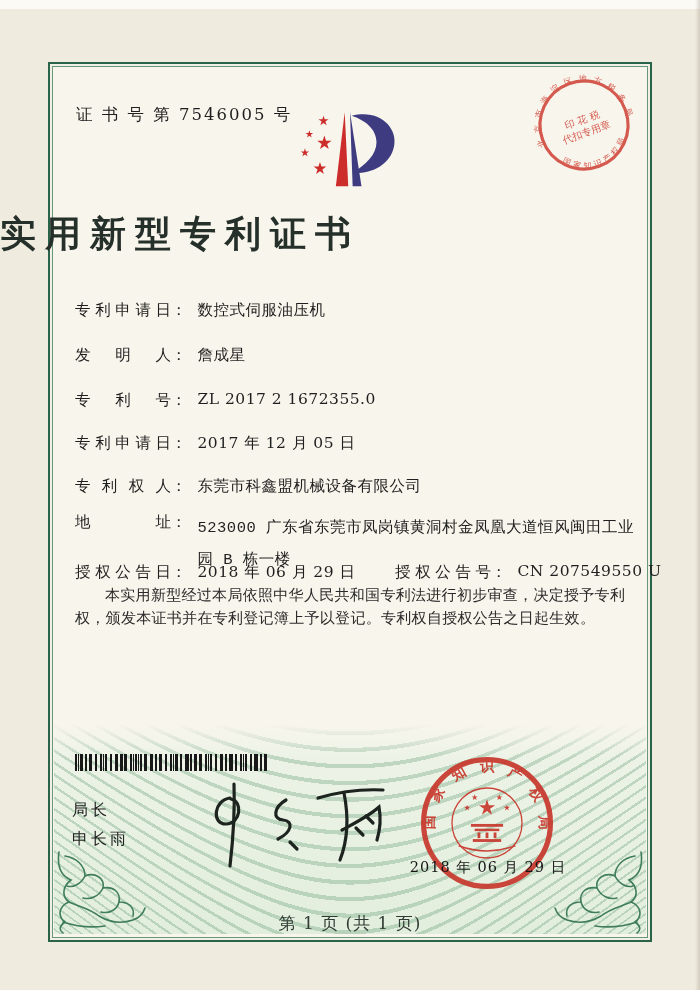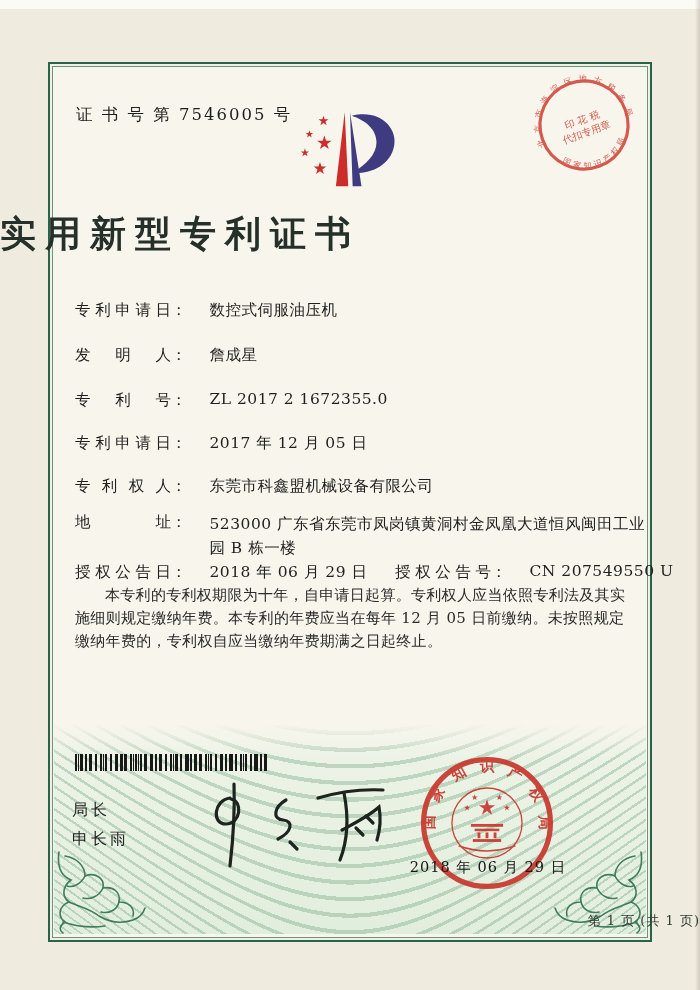--- a/index.html
+++ b/index.html
@@ -16,36 +16,36 @@
   .green-band::before{content:"";position:absolute;left:0;right:0;top:0;height:34px;
         background:linear-gradient(180deg,#f8f5ec,rgba(248,245,236,0));}
   .cert-number{position:absolute;left:76px;top:104px;font-size:16.5px;letter-spacing:2px;}
   .logo{position:absolute;left:297px;top:106px;width:106px;height:90px;}
   .title{position:absolute;left:0;right:0;top:210px;text-align:left;font-size:36px;font-weight:bold;
          letter-spacing:9px;color:#26302b;}
   .fields{position:absolute;left:75px;top:293px;width:560px;font-size:15.5px;}
   .frow{position:absolute;left:0;white-space:nowrap;}
   .f-label{display:inline-block;width:96px;text-align:justify;text-align-last:justify;vertical-align:top;}
   .f-colon{display:inline-block;vertical-align:top;}
-  .f-value{display:inline-block;margin-left:18px;letter-spacing:.5px;vertical-align:top;}
-  .f-value.wrap{white-space:normal;width:450px;line-height:24px;}
+  .f-value{display:inline-block;margin-left:6px;letter-spacing:.5px;vertical-align:top;}
+  .f-value.wrap{white-space:normal;width:450px;line-height:32px;font-family:Liberation Mono, monospace;}
   .grant-right{position:absolute;left:320px;top:0;white-space:nowrap;}
   .paras{position:absolute;left:75px;top:584px;width:552px;font-size:15px;line-height:23px;color:#2a2a2a;}
   .paras p{margin:0;text-indent:2em;letter-spacing:.3px;}
   .barcode{position:absolute;left:75px;top:754px;width:192px;height:17px;
       background:
         repeating-linear-gradient(90deg,#181818 0 2px,rgba(0,0,0,0) 2px 5px),
         repeating-linear-gradient(90deg,#181818 0 1px,rgba(0,0,0,0) 1px 7px),
         repeating-linear-gradient(90deg,rgba(0,0,0,0) 0 3px,#181818 3px 4px,rgba(0,0,0,0) 4px 11px);}
   .signer{position:absolute;left:72px;top:795px;font-size:16px;letter-spacing:3px;line-height:29px;color:#222;}
   .sig-svg{position:absolute;left:200px;top:778px;width:205px;height:95px;}
   .seal-svg{position:absolute;left:416px;top:752px;width:142px;height:142px;opacity:.92;}
   .seal-date{position:absolute;left:408px;top:858px;width:160px;text-align:center;
              font-size:14.5px;letter-spacing:1px;color:#151515;}
-  .footer{position:absolute;left:0;right:0;top:912px;text-align:right;font-size:13px;color:#2f3a33;letter-spacing:1px;}
+  .footer{position:absolute;left:0;right:0;top:912px;text-align:center;font-size:17px;color:#2f3a33;letter-spacing:1px;}
   .tax-stamp{position:absolute;left:533px;top:74px;width:102px;height:102px;transform:rotate(-20deg);opacity:.88;}
   .flourish{position:absolute;width:92px;height:84px;}
   .flourish.left{left:55px;top:850px;}
   .flourish.right{left:553px;top:850px;transform:scaleX(-1);}
 </style>
 </head>
 <body>
 
 <div class="scan-top"></div>
 <div class="scan-right"></div>
@@ -126,21 +126,21 @@
     <span class="f-label">授权公告日</span><span class="f-colon">：</span>
     <span class="f-value">2018 年 06 月 29 日</span>
     <span class="grant-right">
       <span class="f-label">授权公告号</span><span class="f-colon">：</span>
       <span class="f-value">CN 207549550 U</span>
     </span>
   </div>
 </div>
 
 <div class="paras">
-  <p>本专利的专利权期限为十年，自申请日起算。专利权人应当依照专利法及其实施细则规定缴纳年费。本专利的年费应当在每年 12 月 05 日前缴纳。未按照规定缴纳年费的，专利权自应当缴纳年费期满之日起终止。</p>
+  <p>本实用新型经过本局依照中华人民共和国专利法进行初步审查，决定授予专利权，颁发本证书并在专利登记簿上予以登记。专利权自授权公告之日起生效。</p>
 </div>
 
 <div class="barcode"></div>
 
 <div class="signer">
   <div>局长</div>
   <div>申长雨</div>
 </div>
 
 <svg class="sig-svg" viewBox="0 0 205 95">

